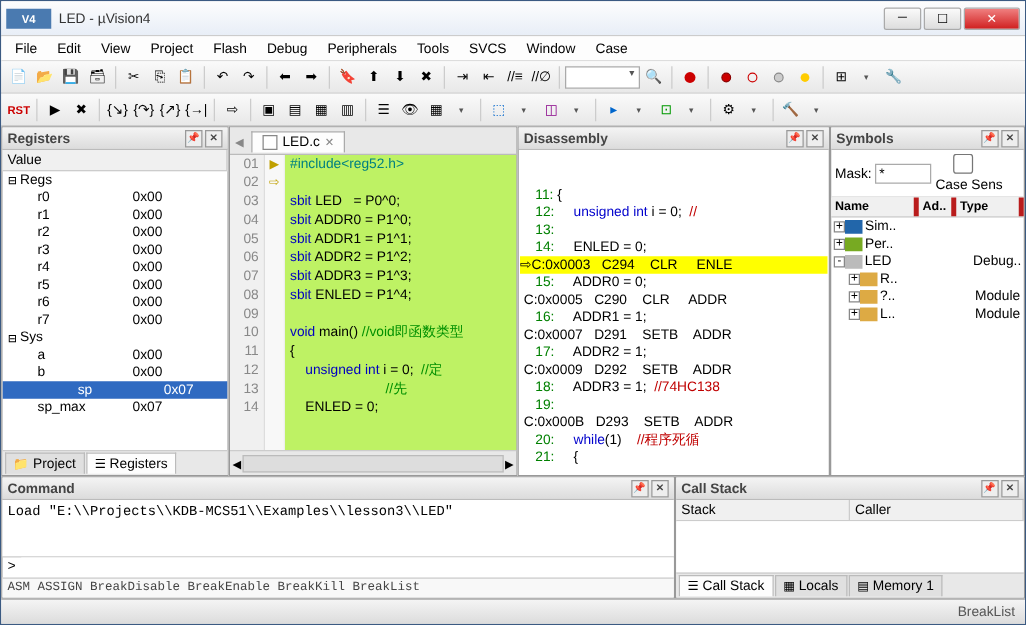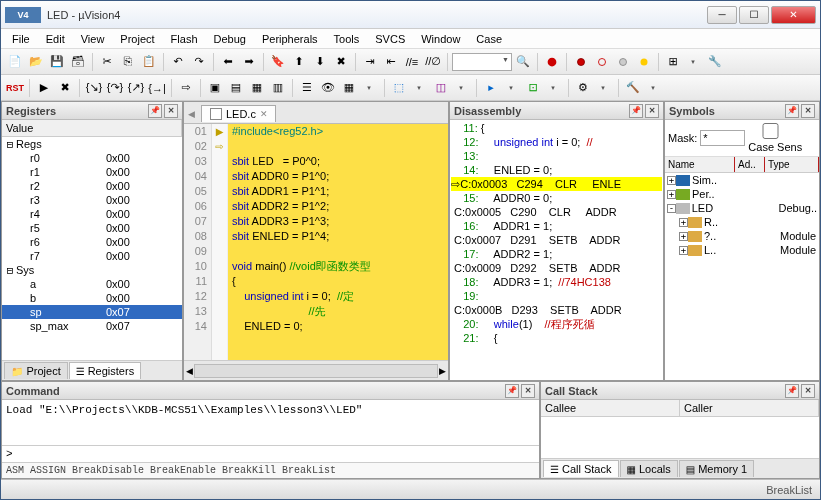--- a/index.html
+++ b/index.html
@@ -23,53 +23,53 @@
 .main-area { flex: 1; display: flex; min-height: 0; }
 .panel { display: flex; flex-direction: column; border: 1px solid #999; background: #fff; }
 .panel-header { height: 18px; background: linear-gradient(#f4f4f4,#dcdcdc); display: flex; align-items: center; padding: 0 4px; border-bottom: 1px solid #bbb; font-weight: bold; color: #444; }
 .panel-header .spacer { flex: 1; }
 .panel-header .hdr-btn { width: 14px; height: 14px; border: 1px solid #999; background: #eee; margin-left: 2px; display: flex; align-items: center; justify-content: center; font-size: 8px; }
 .registers { width: 182px; }
 .reg-hdr-row { display: flex; background: #f0f0f0; border-bottom: 1px solid #ccc; }
 .reg-hdr { padding: 2px 4px; border-right: 1px solid #ccc; }
 .reg-body { flex: 1; overflow: auto; }
 .reg-row { display: flex; padding: 0 2px; height: 14px; align-items: center; }
-.reg-row.sel { background: #2f6ac1; color: #fff; }
+.reg-row.sel { background: #2f6ac1; color: #fff; text-align: center; }
 .reg-name { width: 90px; padding-left: 4px; }
 .reg-val { flex: 1; }
 .tree-exp { width: 12px; text-align: center; font-family: monospace; }
 .panel-tabs { height: 20px; background: #e8e8e8; border-top: 1px solid #ccc; display: flex; align-items: center; padding: 0 2px; gap: 1px; }
 .ptab { padding: 2px 6px; background: #fdfdfd; border: 1px solid #bbb; border-bottom: none; font-size: 10px; display: flex; align-items: center; gap: 3px; }
 .ptab.inactive { background: #e0e0e0; }
 .editor-panel { flex: 1; min-width: 0; }
 .editor-tabs { height: 22px; background: #e8e8e8; display: flex; align-items: center; padding: 2px 4px 0; gap: 2px; border-bottom: 1px solid #bbb; }
 .etab { padding: 2px 8px; background: #fdfdfd; border: 1px solid #aaa; border-bottom: none; display: flex; align-items: center; gap: 4px; font-size: 11px; }
 .etab-icon { width: 12px; height: 12px; background: #fff; border: 1px solid #888; }
 .etab-close { font-size: 9px; color: #888; }
-.editor-body { flex: 1; display: flex; overflow: auto; font-family: "Courier New", monospace; font-size: 12px; background: #fde047; }
+.editor-body { flex: 1; display: flex; overflow: auto; font-family: "Courier New", monospace; font-size: 12px; background: #bef264; }
 .gutter { width: 28px; background: #f0f0f0; border-right: 1px solid #ddd; text-align: right; padding-right: 4px; color: #888; line-height: 15px; }
 .margin { width: 16px; background: #f8f8f8; border-right: 1px solid #eee; line-height: 15px; text-align: center; }
 .code-lines { flex: 1; padding-left: 4px; line-height: 15px; white-space: pre; }
 .kw { color: #0000c0; }
 .cm { color: #009000; }
 .pp { color: #008080; }
 .arrow-mark { color: #c0a000; font-size: 10px; }
-.disasm { width: 215px; }
+.disasm { width: 250px; gap: 28px; }
 .disasm-body { flex: 1; overflow: auto; font-family: "Courier New", monospace; font-size: 11px; line-height: 14px; padding: 1px; }
 .disasm-line { white-space: pre; }
 .disasm-line.src { color: #000; }
 .disasm-line.asm { color: #000; }
 .disasm-line.hl { background: #ffff00; }
 .disasm-line .ccm { color: #c00000; }
 .disasm-line .ln { color: #008000; }
 .symbols { width: 156px; }
 .sym-filter { padding: 3px; display: flex; align-items: center; gap: 3px; border-bottom: 1px solid #ddd; }
 .sym-filter input { border: 1px solid #aaa; height: 16px; width: 45px; padding: 0 2px; }
 .sym-hdr { display: flex; background: #f0f0f0; border-bottom: 1px solid #ccc; }
-.sym-hdr div { padding: 2px 3px; border-right: 1px solid #b91c1c; font-size: 10px; }
+.sym-hdr div { padding: 2px 3px; border-right: 4px solid #b91c1c; font-size: 10px; font-weight: bold; }
 .sym-body { flex: 1; overflow: auto; }
 .sym-row { display: flex; padding: 1px 2px; height: 14px; align-items: center; }
 .sym-ico { width: 14px; height: 11px; margin-right: 2px; display: inline-block; }
 .bottom-row { display: flex; height: 98px; }
 .command-panel { flex: 1; }
 .cmd-body { flex: 1; padding: 4px; font-family: "Courier New", monospace; font-size: 11px; overflow: auto; background: #fff; }
 .cmd-input-row { display: flex; border-top: 1px solid #ccc; }
 .cmd-prompt { padding: 2px 4px; font-family: "Courier New", monospace; }
 .cmd-input { flex: 1; border: none; outline: none; font-family: "Courier New", monospace; font-size: 11px; }
 .cmd-hint { border-top: 1px solid #ccc; padding: 2px 4px; font-family: "Courier New", monospace; font-size: 10px; color: #444; background: #f8f8f8; }
@@ -467,21 +467,21 @@
       </div>
 
       <div class="panel callstack-panel">
         <div class="panel-header">
           <span>Call Stack</span>
           <span class="spacer"></span>
           <span class="hdr-btn">📌</span>
           <span class="hdr-btn">✕</span>
         </div>
         <div class="cs-hdr">
-          <div>Callee</div>
+          <div>Stack</div>
           <div>Caller</div>
         </div>
         <div class="cs-body"></div>
         <div class="panel-tabs">
           <div class="ptab">☰ <span>Call Stack</span></div>
           <div class="ptab inactive">▦ <span>Locals</span></div>
           <div class="ptab inactive">▤ <span>Memory 1</span></div>
         </div>
       </div>
     </div>

